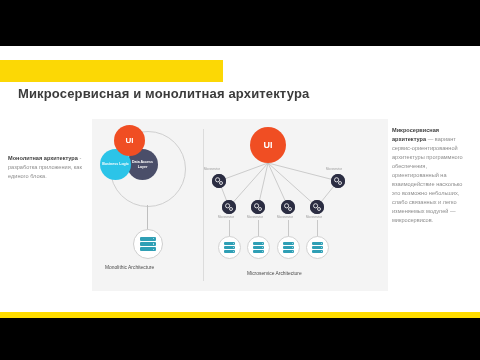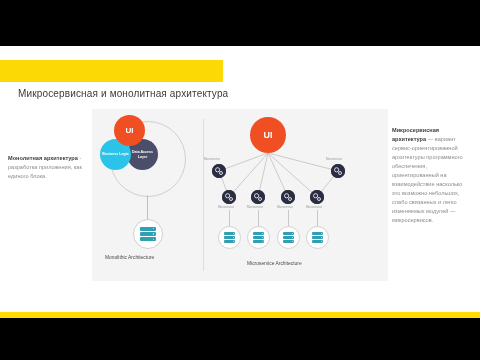--- a/index.html
+++ b/index.html
@@ -45,22 +45,22 @@
     left: 0;
     top: 14px;
     width: 223px;
     height: 22px;
     background: #FCD805;
     display: flex;
     align-items: center;
   }
   #title-text {
     margin-left: 18px;
-    font-size: 10px;
-    font-weight: normal;
+    font-size: 13px;
+    font-weight: bold;
     color: #3b3b3b;
     letter-spacing: 0.15px;
     white-space: nowrap;
     margin-top: 44px;
   }
 
   
   .side-text {
     position: absolute;
     font-size: 5.6px;
@@ -79,21 +79,21 @@
   #right-text {
     left: 392px;
     top: 80px;
     width: 80px;
   }
 
   
   #diagram {
     position: absolute;
     left: 92px;
-    top: 63px;
+    top: 73px;
     width: 296px;
     height: 172px;
     background: #f4f4f4;
   }
   #panel-divider {
     position: absolute;
     left: 111px;
     top: 10px;
     width: 1px;
     height: 152px;

